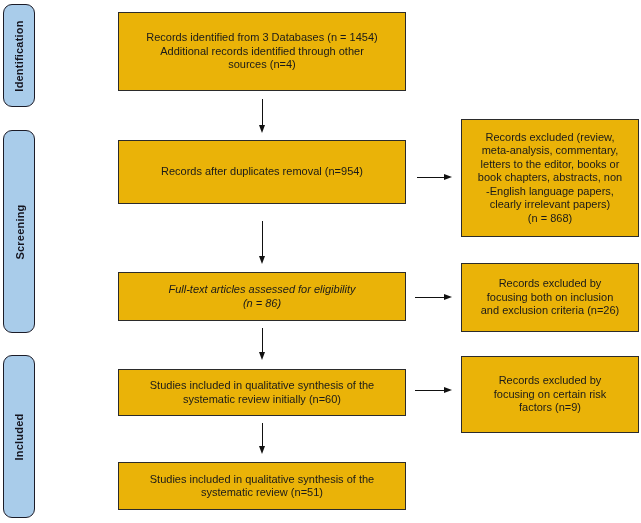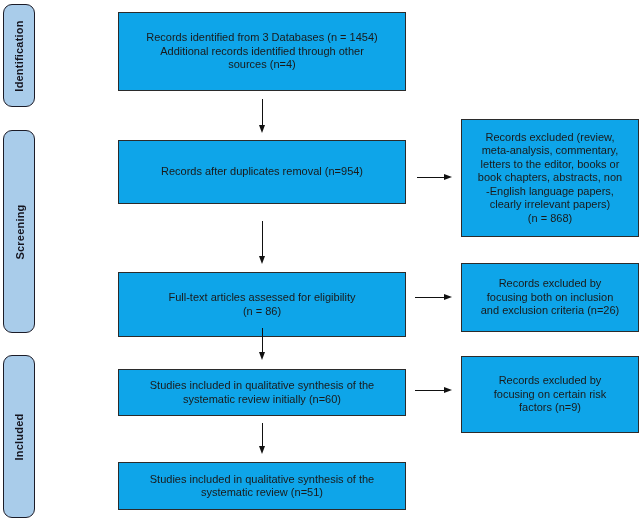--- a/index.html
+++ b/index.html
@@ -31,21 +31,21 @@
     white-space: nowrap;
     font-size: 11px;
     font-weight: bold;
     color: #15151f;
     letter-spacing: 0.2px;
   }
 
   
   .fbox, .ebox {
     position: absolute;
-    background: #0ea5e9;
+    background: #eab308;
     border: 1.7px solid #2b2b2b;
     box-sizing: border-box;
     display: flex;
     align-items: center;
     justify-content: center;
     text-align: center;
   }
   .fbox { left: 118px; width: 288px; }
   .ebox { left: 461px; width: 178px; }
   .box-text {
@@ -99,21 +99,21 @@
   </div>
 
   <div class="fbox" style="top:12px; height:79px;">
     <span class="box-text">Records identified from 3 Databases (n = 1454)
 Additional records identified through other
 sources (n=4)</span>
   </div>
   <div class="fbox" style="top:140px; height:64px;">
     <span class="box-text">Records after duplicates removal (n=954)</span>
   </div>
-  <div class="fbox" style="top:272px; height:65px;">
+  <div class="fbox" style="top:272px; height:49px;font-style:italic;">
     <span class="box-text">Full-text articles assessed for eligibility
 (n = 86)</span>
   </div>
   <div class="fbox" style="top:369px; height:47px;">
     <span class="box-text">Studies included in qualitative synthesis of the
 systematic review initially (n=60)</span>
   </div>
   <div class="fbox" style="top:462px; height:48px;">
     <span class="box-text">Studies included in qualitative synthesis of the
 systematic review (n=51)</span>

